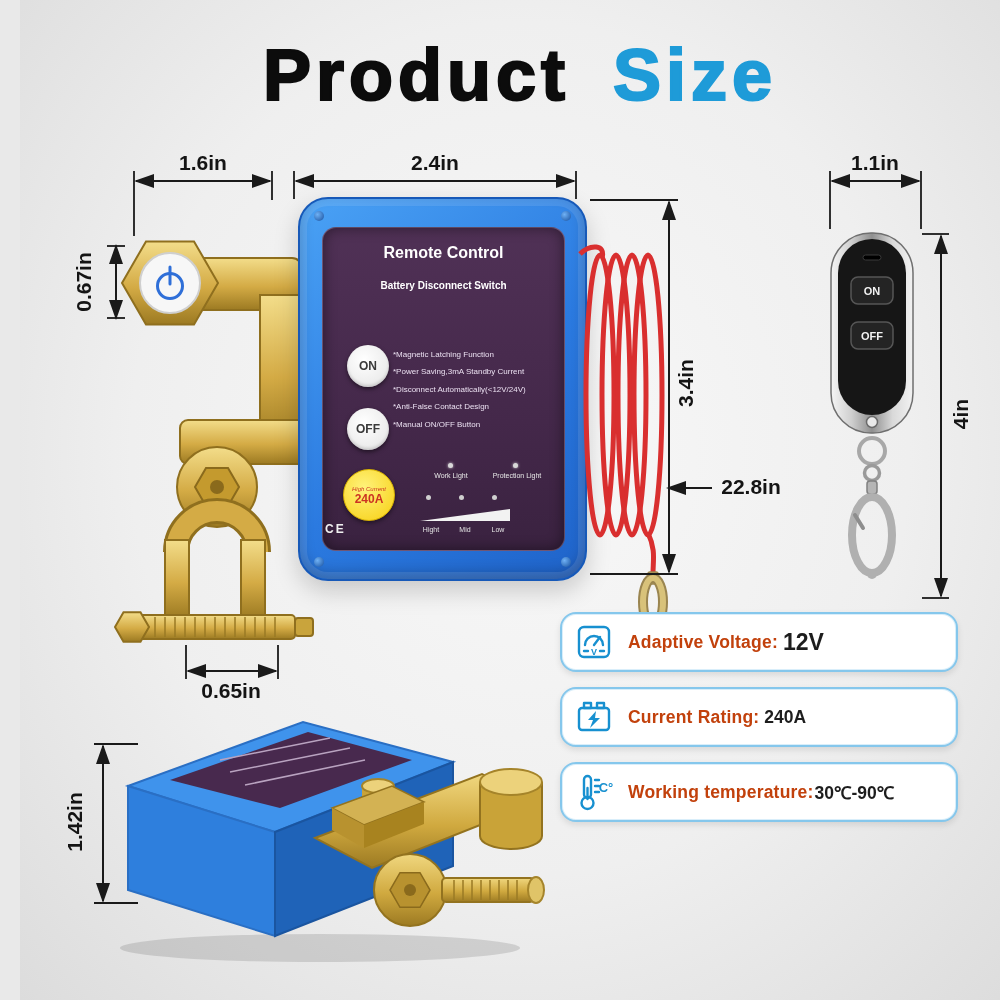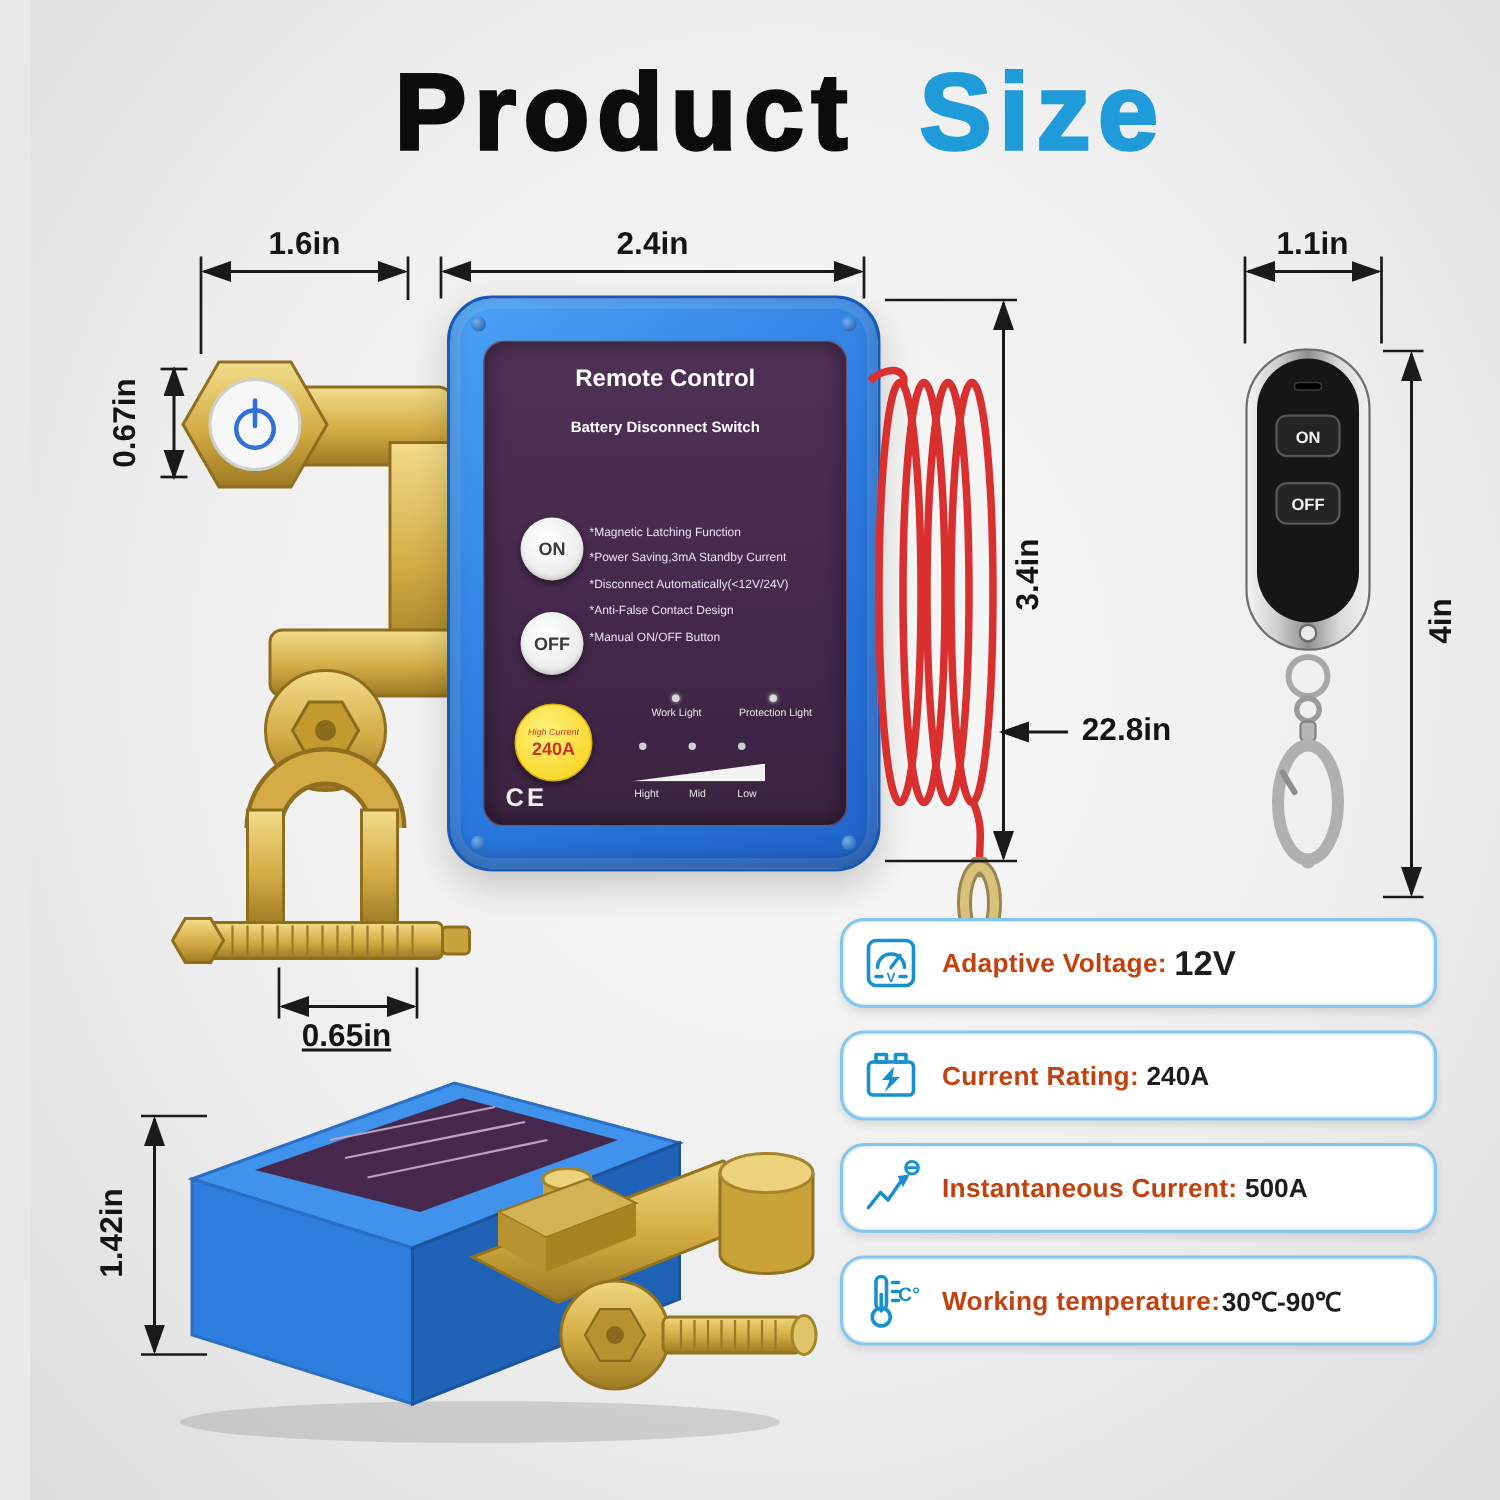--- a/index.html
+++ b/index.html
@@ -35,21 +35,21 @@
     border:1px solid #d9b400;display:flex;flex-direction:column;align-items:center;justify-content:center;
     box-shadow:0 2px 4px rgba(0,0,0,.45);}
   .badge .b-top{font-size:6px;font-style:italic;color:#cc3322;line-height:8px;}
   .badge .b-val{font-size:12px;font-weight:bold;color:#cc3322;line-height:13px;}
   .led{position:absolute;width:5px;height:5px;border-radius:50%;background:#d9d9d9;box-shadow:0 0 3px rgba(255,255,255,.8);}
   .led-label{position:absolute;color:#e7e7e7;font-size:7px;text-align:center;}
   .mini-dot{position:absolute;width:5px;height:5px;border-radius:50%;background:#cfcfcf;}
   .wedge{position:absolute;left:97px;top:281px;width:90px;height:12px;background:#f2f2f2;
     clip-path:polygon(0 100%,100% 0,100% 100%);}
   .level{position:absolute;top:298px;color:#e3e3e3;font-size:7px;text-align:center;width:40px;}
-  .ce{position:absolute;left:14px;top:294px;color:#f0f0f0;font-weight:bold;font-size:17px;letter-spacing:2px;}
+  .ce{position:absolute;left:2px;top:294px;color:#f0f0f0;font-weight:bold;font-size:12px;letter-spacing:2px;}
   
   .dim{position:absolute;font-weight:bold;font-size:21px;color:#141414;white-space:nowrap;
     transform:translate(-50%,-50%);}
   .dim.rot{transform:translate(-50%,-50%) rotate(-90deg);}
   
   .specs{position:absolute;left:540px;top:612px;width:398px;}
   .spec-row{display:flex;align-items:center;height:56px;margin-bottom:15px;border-radius:16px;
     background:#ffffff;border:2px solid #85c7ec;box-shadow:0 3px 6px rgba(0,0,0,.10), inset 0 0 0 1px #d9eefa;}
   .spec-icon{width:44px;height:44px;margin-left:10px;flex:0 0 auto;}
   .spec-icon svg{display:block;}
@@ -294,21 +294,21 @@
         <line x1="74" y1="903" x2="118" y2="903" stroke-width="1.8"></line>
       </g>
     </g>
   </svg>
 
   <div class="dim" style="left:183px;top:163px;">1.6in</div>
   <div class="dim" style="left:415px;top:163px;">2.4in</div>
   <div class="dim rot" style="left:64px;top:282px;">0.67in</div>
   <div class="dim rot" style="left:666px;top:383px;">3.4in</div>
   <div class="dim" style="left:731px;top:487px;">22.8in</div>
-  <div class="dim" style="left:211px;top:691px;text-decoration:underline;">0.65in</div>
+  <div class="dim" style="left:211px;top:691px;">0.65in</div>
   <div class="dim" style="left:855px;top:163px;">1.1in</div>
   <div class="dim rot" style="left:941px;top:414px;">4in</div>
   <div class="dim rot" style="left:55px;top:822px;">1.42in</div>
 
   <div class="specs">
 
     <div class="spec-row">
       <span class="spec-icon">
         <svg width="44" height="44" viewBox="0 0 44 44" fill="none" stroke="#1790d0" stroke-width="2.4" stroke-linecap="round" stroke-linejoin="round">
           <rect x="7" y="7" width="30" height="30" rx="5"></rect>
@@ -330,32 +330,20 @@
           <rect x="12" y="8" width="7" height="5"></rect>
           <rect x="25" y="8" width="7" height="5"></rect>
           <path d="M24,16 L16,25 L21,25 L18,33 L28,23 L23,23 Z" fill="#1790d0" stroke="none"></path>
         </svg>
       </span>
       <span class="spec-label">Current Rating:</span>
       <span class="spec-value">240A</span>
     </div>
 
 
-    <div class="spec-row">
-      <span class="spec-icon">
-        <svg width="44" height="44" viewBox="0 0 44 44" fill="none" stroke="#1790d0" stroke-width="2.4" stroke-linecap="round" stroke-linejoin="round">
-          <polyline points="7,35 15,25 20,30 29,17"></polyline>
-          <polygon points="26.5,14 34.5,13 30,21.5" fill="#1790d0" stroke="none"></polygon>
-          <circle cx="36" cy="8.5" r="4.2" stroke-width="2"></circle>
-          <line x1="33.5" y1="8.5" x2="38.5" y2="8.5" stroke-width="2"></line>
-        </svg>
-      </span>
-      <span class="spec-label">Instantaneous Current:</span>
-      <span class="spec-value">500A</span>
-    </div>
 
     <div class="spec-row">
       <span class="spec-icon">
         <svg width="44" height="44" viewBox="0 0 44 44" fill="none" stroke="#1790d0" stroke-width="2.4" stroke-linecap="round" stroke-linejoin="round">
           <rect x="12" y="6" width="7" height="22" rx="3.5"></rect>
           <circle cx="15.5" cy="33" r="6"></circle>
           <line x1="15.5" y1="18" x2="15.5" y2="29"></line>
           <line x1="23" y1="10" x2="27" y2="10"></line>
           <line x1="23" y1="16" x2="27" y2="16"></line>
           <line x1="23" y1="22" x2="27" y2="22"></line>

